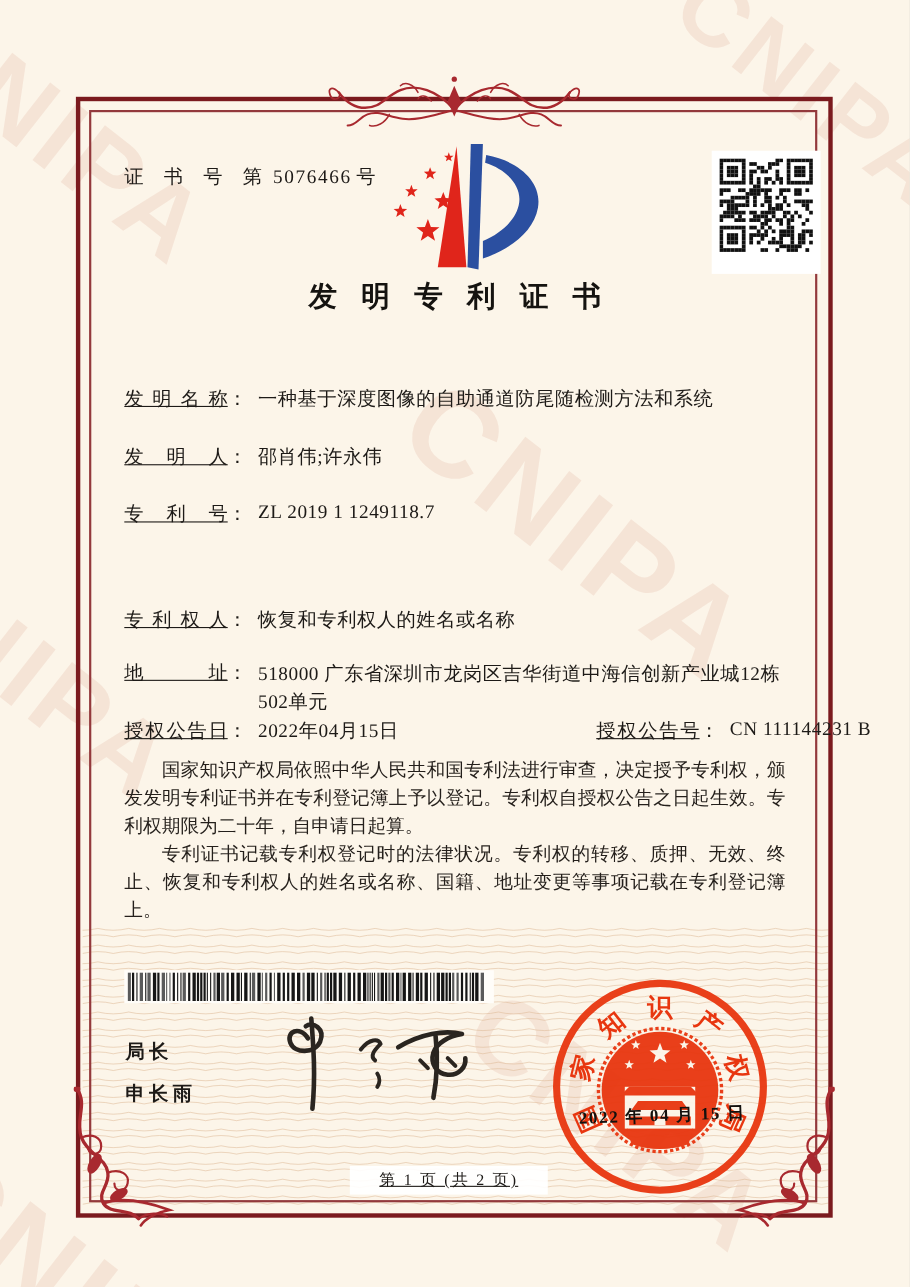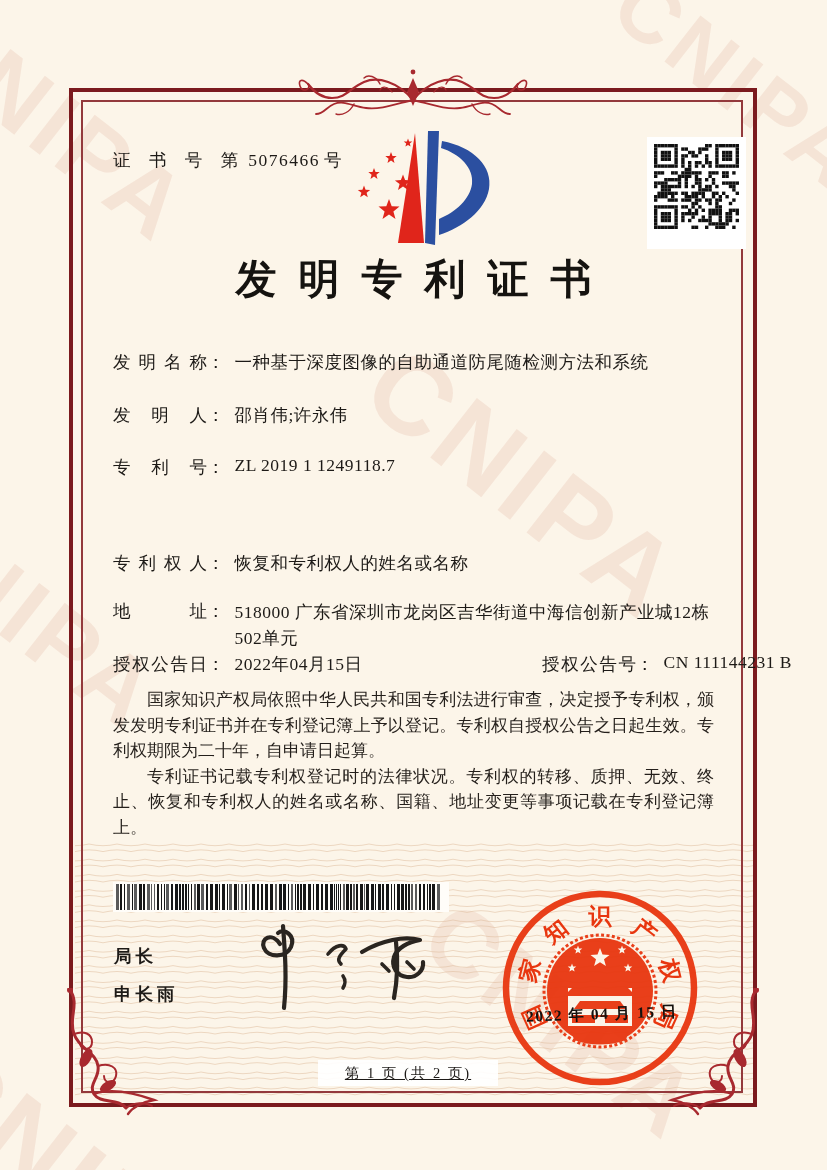--- a/index.html
+++ b/index.html
@@ -34,28 +34,29 @@
   #cert-no{left:113px; top:148px; font-size:17.5px; z-index:4;}
   #cert-no .sp{letter-spacing:7px;}
   #cert-no .num{letter-spacing:1.5px; margin-left:3px;}
   #cert-no .suf{margin-left:4px;}
   #logo{left:344px; top:131px; z-index:4;}
   #qr-box{left:647px; top:137px; width:99px; height:112px; background:#ffffff; z-index:4;}
   #qr{position:absolute; left:7px; top:7px;}
   
   #title{
     left:0; top:252px; width:827px; text-align:center;
-    font-size:41px; font-weight:600; letter-spacing:22px; padding-left:22px;
+    font-size:26px; font-weight:600; letter-spacing:22px; padding-left:22px;
     box-sizing:border-box; z-index:4; color:#151310;
   }
   
   .field{position:absolute; left:113px; font-size:17.5px; z-index:4; white-space:nowrap;}
   .field .lbl{
     display:inline-block; width:94px; text-align:justify; text-align-last:justify;
     vertical-align:top;
+    text-decoration:underline;
   }
   .field .colon{display:inline-block; vertical-align:top; margin-right:10px;}
   .field .val{display:inline-block; vertical-align:top; letter-spacing:0.5px;}
   .field .val.wrap{white-space:normal; width:496px; line-height:26px;}
   .grant2{position:absolute; left:429px; top:0; white-space:nowrap;}
   
   #body-text{
     left:113px; top:687px; width:601px; z-index:4;
     font-size:17px; line-height:25.5px; text-align:justify; color:#241f1b;
   }

